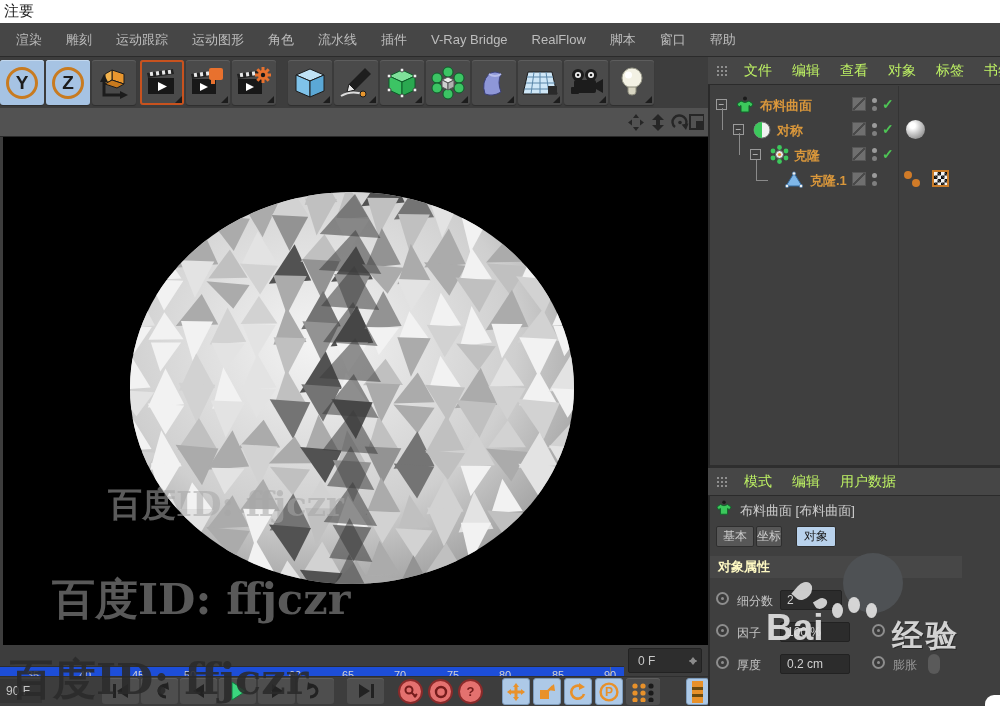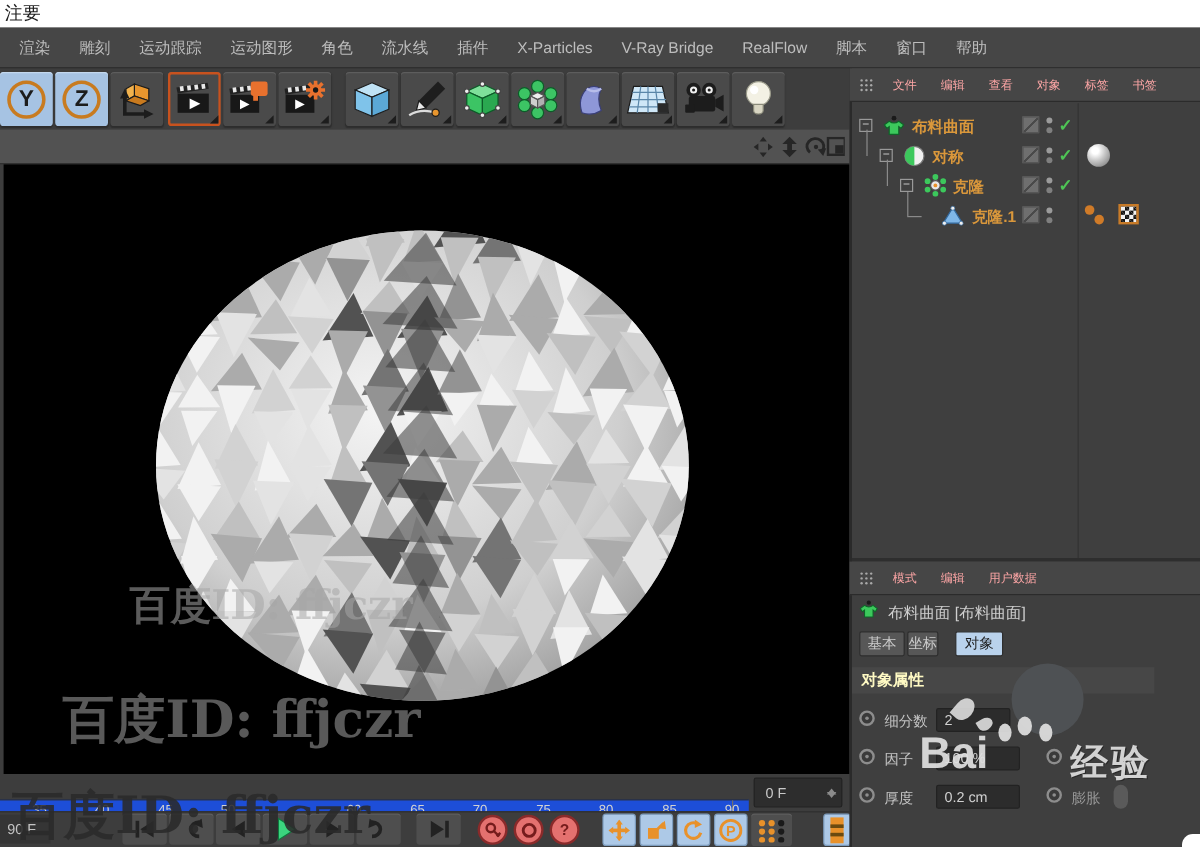--- a/index.html
+++ b/index.html
@@ -69,21 +69,21 @@
   .bluebtn { position:absolute; top:678px; width:28px; height:27px; background:#adc9e7;
              border:1px solid #7d9cbd; border-radius:3px; display:flex; align-items:center; justify-content:center; }
   .graybtn { position:absolute; top:678px; width:34px; height:27px; background:#4e4e4e; border-radius:3px;
              box-shadow:inset 0 1px 0 #5e5e5e; display:flex; align-items:center; justify-content:center; }
 
   
   .rpanel { position:absolute; left:708px; top:57px; width:292px; height:649px; background:#3f3f3f;
             border-left:2px solid #2a2a2a; }
   .pmenu { position:absolute; left:708px; width:292px; height:28px; background:#464646;
            border-bottom:1px solid #2b2b2b; display:flex; align-items:center; }
-  .pmenu span.mi { font-size:10px; color:#fca5a5; padding:0 10px; white-space:nowrap; }
+  .pmenu span.mi { font-size:14px; color:#bef264; padding:0 10px; white-space:nowrap; }
   .gridicon { width:14px; height:12px; margin:0 4px 0 8px; flex:none; }
 
   .om-row { position:absolute; height:24px; }
   .obj-name { font-size:13px; font-weight:bold; color:#d9973b; white-space:nowrap; }
   .expander { position:absolute; width:11px; height:11px; border:1px solid #9a9a9a; background:#3f3f3f;
               color:#cfcfcf; font-size:10px; line-height:9px; text-align:center; }
   .treeline { position:absolute; background:#8a8a8a; }
   .visbox { position:absolute; width:14px; height:14px; background:#6f6f6f; border:1px solid #565656;
             background-image:linear-gradient(135deg, transparent 45%, #4a4a4a 45%, #4a4a4a 55%, transparent 55%); }
   .visdots:before, .visdots:after { content:""; position:absolute; left:0; width:5px; height:5px; border-radius:50%; background:#9b9b9b; }
@@ -141,21 +141,20 @@
   <div class="app"></div>
 
   <div class="menubar">
     <span>渲染</span>
     <span>雕刻</span>
     <span>运动跟踪</span>
     <span>运动图形</span>
     <span>角色</span>
     <span>流水线</span>
     <span>插件</span>
-    <span>X-Particles</span>
     <span>V-Ray Bridge</span>
     <span>RealFlow</span>
     <span>脚本</span>
     <span>窗口</span>
     <span>帮助</span>
   </div>
 
   <div class="btn axis" style="left:0px;">
     <span class="axletter">Y</span>
   </div>

